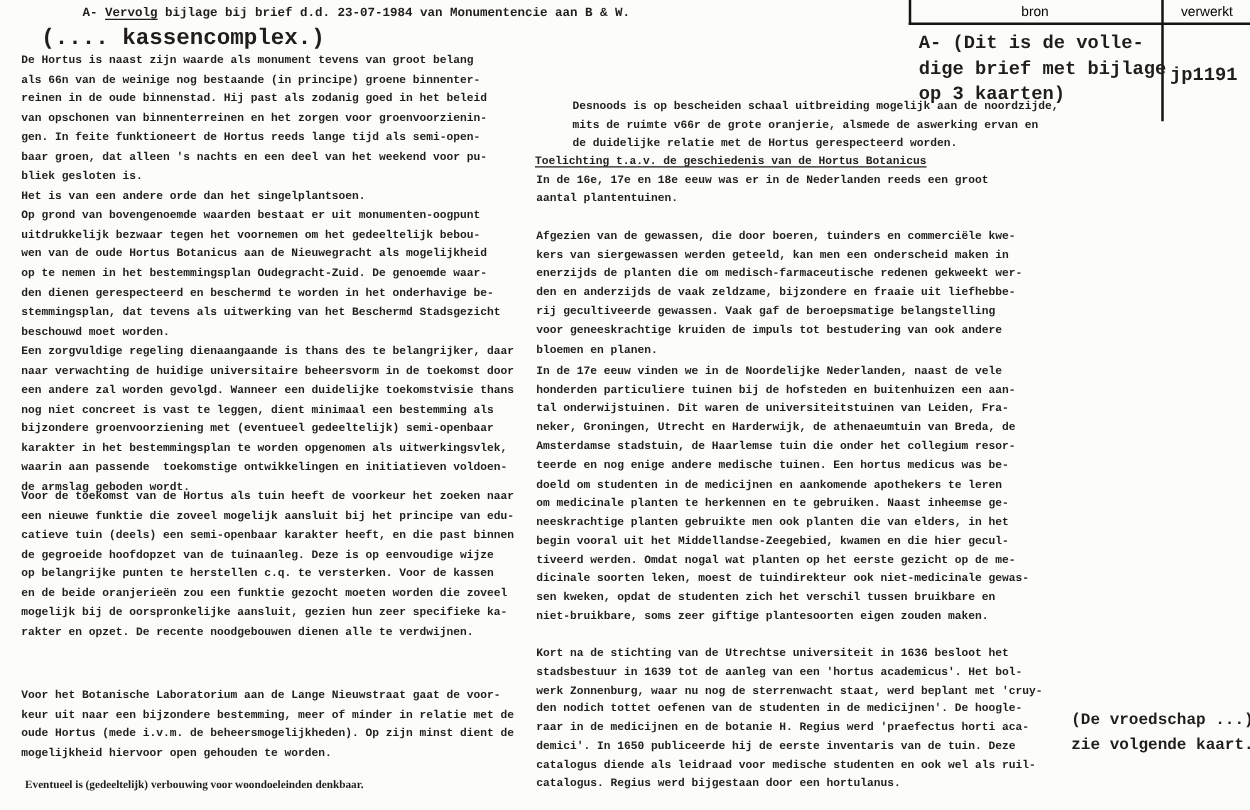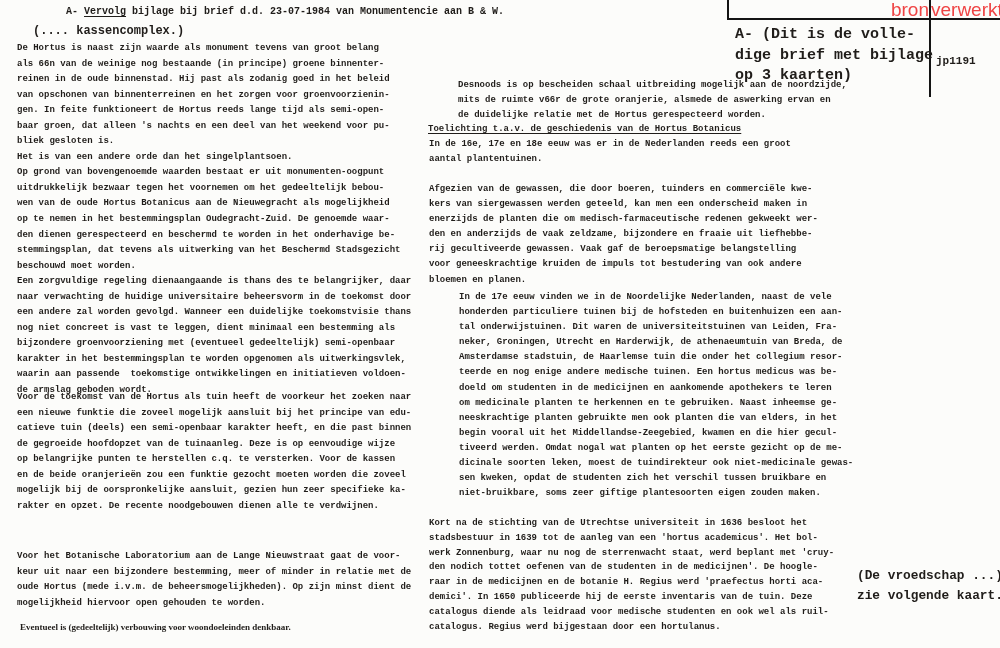--- a/index.html
+++ b/index.html
@@ -22,55 +22,55 @@
     color:var(--ink);
     letter-spacing:0;
   }
   .header-line{
     left:66px;top:4px;
     font-size:10px;line-height:16px;
   }
   .header-line .u{text-decoration:underline;text-underline-offset:2px;}
   .subheader{
     left:33px;top:23px;
-    font-size:12px;line-height:16px;
+    font-size:18px;line-height:16px;
   }
   
   .lc{font-size:9px;line-height:15.55px;}
   .lc1{left:17px;top:41px;}
   .lc2{left:17px;top:390px;}
   .lc3{left:17px;top:549px;}
   .lc4{left:20px;top:620px;font-family:Liberation Serif, serif;}
   
   .rc{font-size:9px;line-height:15.1px;}
   .rc1{left:430px;top:78px;margin-left:28px;}
   .rc-heading{left:428px;top:122px;font-size:9px;line-height:15.1px;text-decoration:underline;text-underline-offset:2px;}
   .rc2{left:429px;top:137px;}
   .rc3{left:429px;top:182px;}
-  .rc4{left:429px;top:290px;margin-left:30px;}
+  .rc4{left:429px;top:290px;}
   .rc5{left:429px;top:516px;line-height:14.8px;}
   
   .form-hline{left:727px;top:18px;width:273px;height:2px;background:var(--rule);}
   .form-vline-left{left:727px;top:0;width:2px;height:20px;background:var(--rule);}
   .form-vline-mid{left:929px;top:0;width:2px;height:97px;background:var(--rule);}
   .form-label{
     position:absolute;
     font-family:"Liberation Sans","DejaVu Sans",sans-serif;
-    font-size:19px;line-height:16px;color:#ef4444;
-    text-align:right;top:2px;
+    font-size:11px;line-height:16px;color:#000000;
+    text-align:center;top:2px;
   }
   .form-label.bron{left:727px;width:202px;}
   .form-label.verwerkt{left:931px;width:69px;}
   .form-note{
     left:735px;top:25px;
     font-size:15px;line-height:20.5px;
   }
   .form-value{
     left:936px;top:52px;
-    font-size:11px;line-height:18px;
+    font-size:15px;line-height:18px;
   }
   .margin-note{
     left:857px;top:566px;
     font-size:12.8px;line-height:19.5px;
   }
 </style>
 </head>
 <body>
 
 <div class="tw header-line"><span>A- </span><span class="u">Vervolg</span><span> bijlage bij brief d.d. 23-07-1984 van Monumentencie aan B &amp; W.</span></div>

